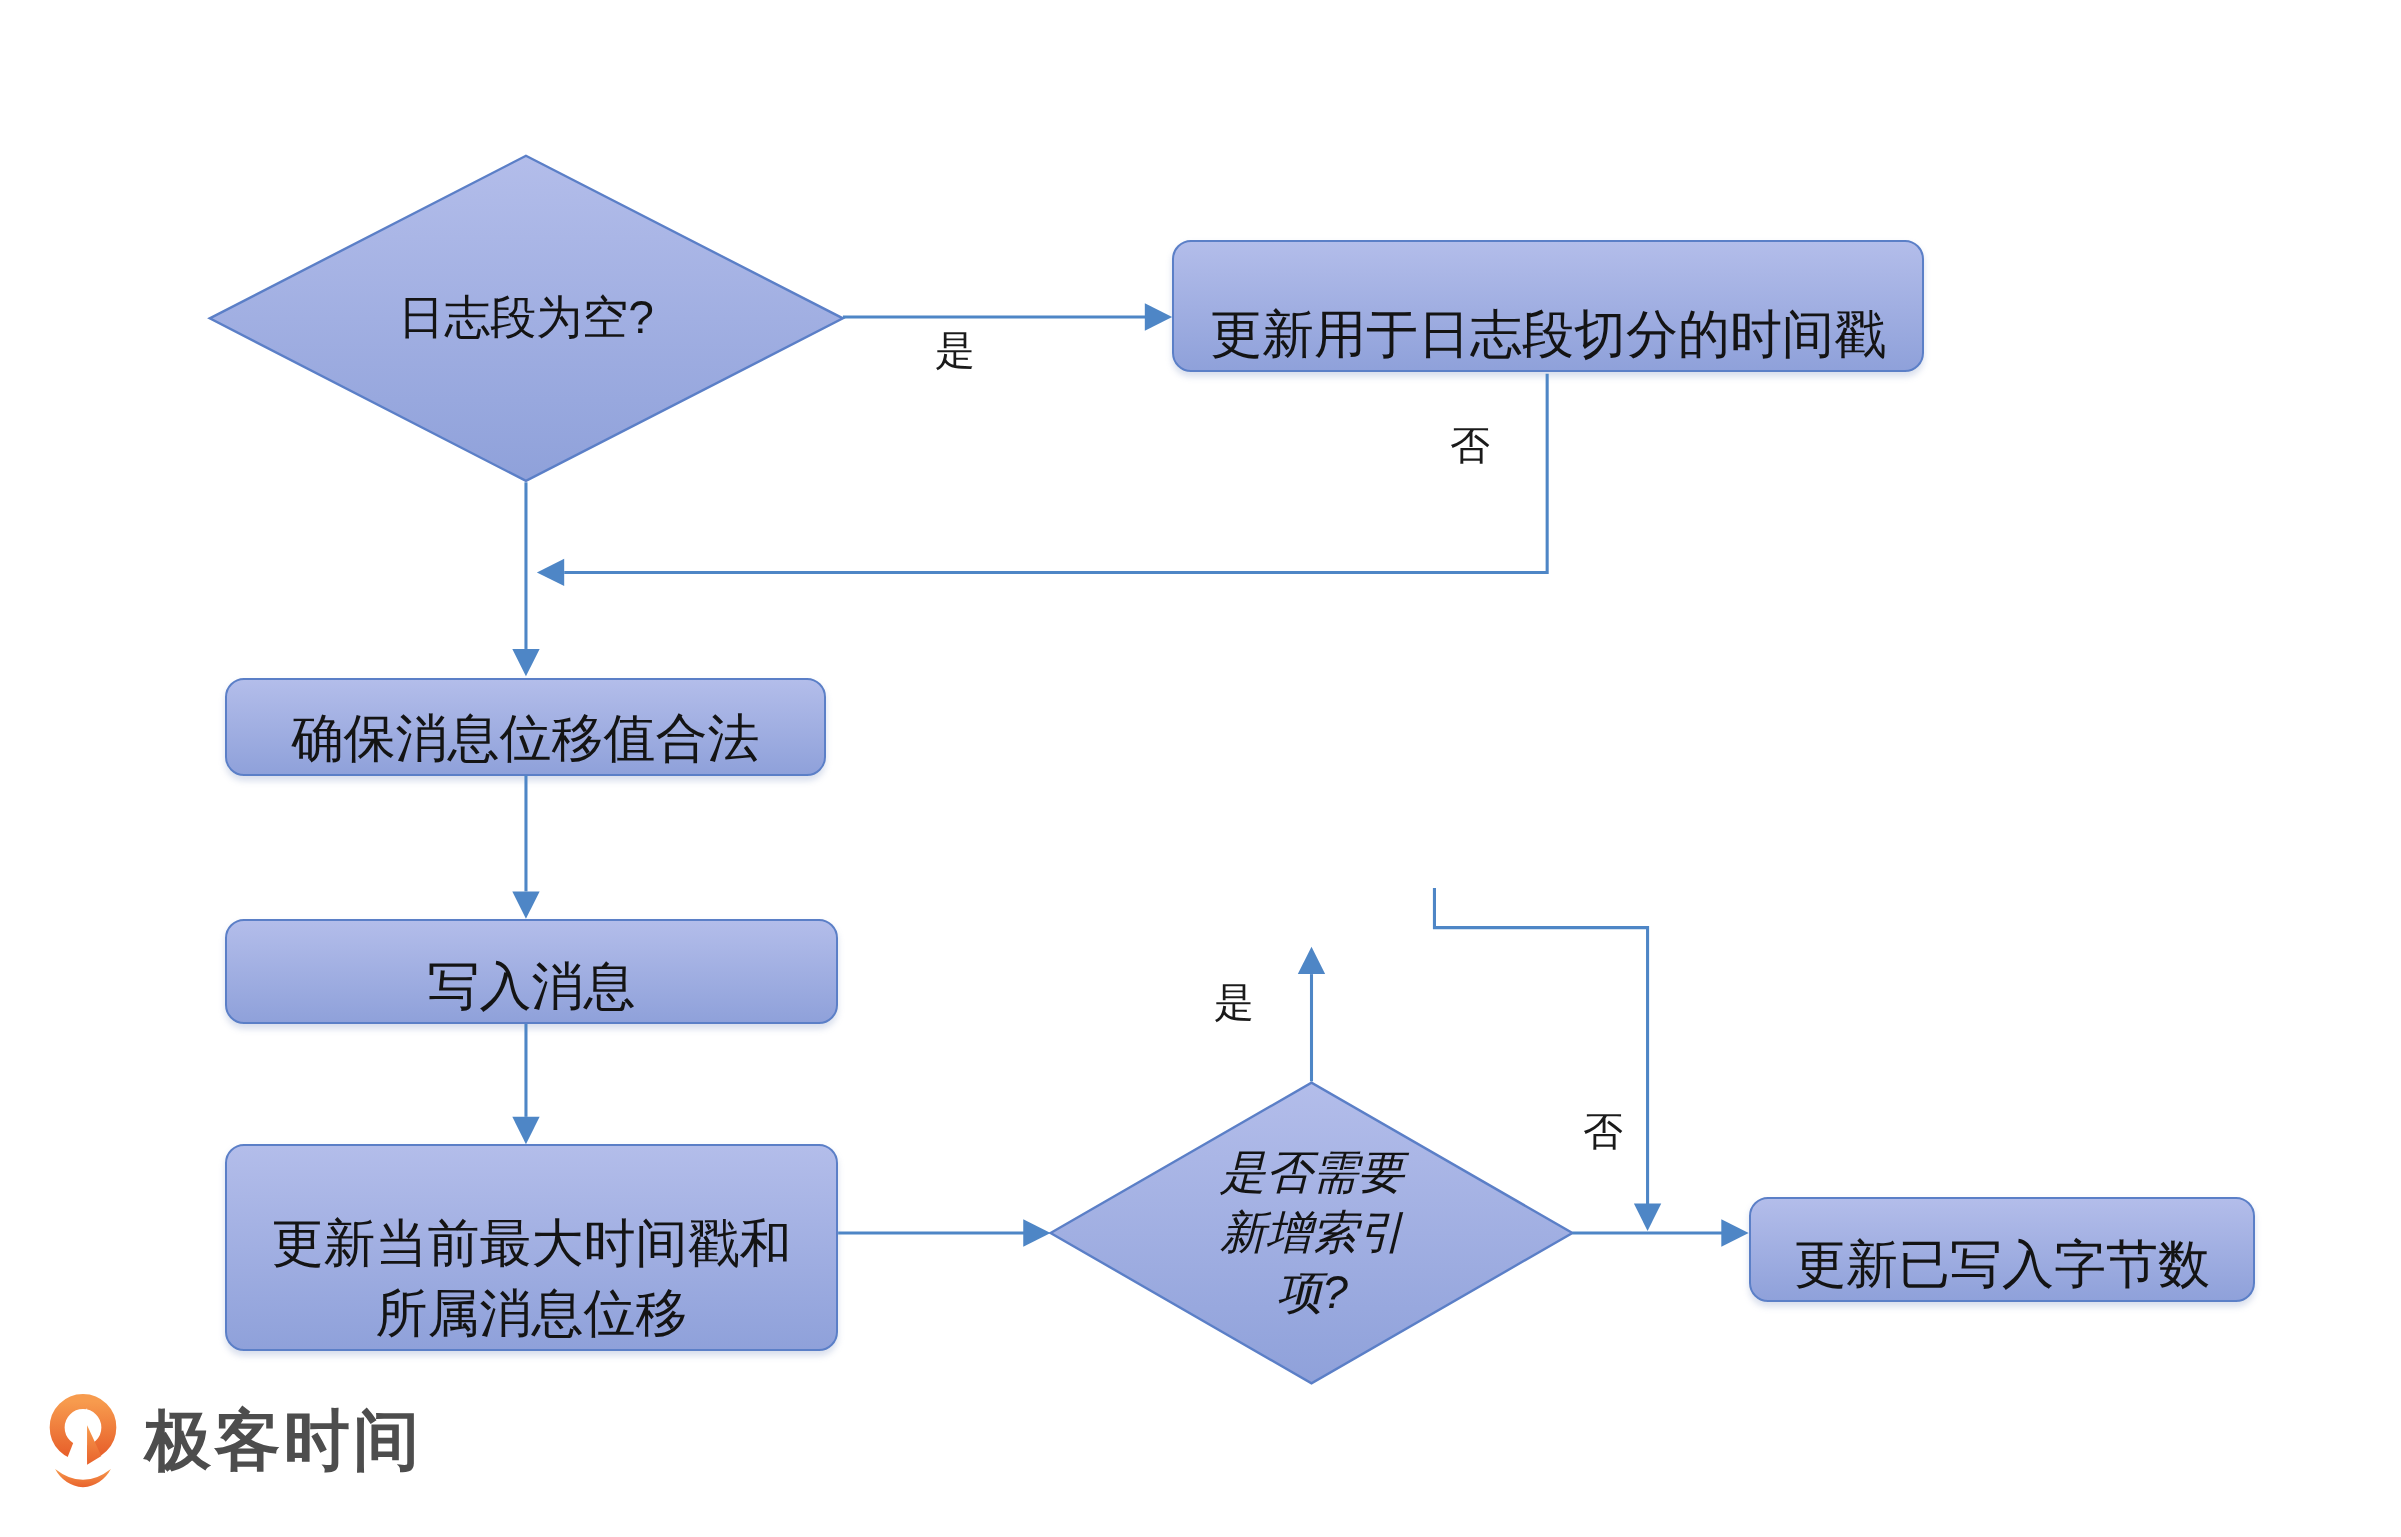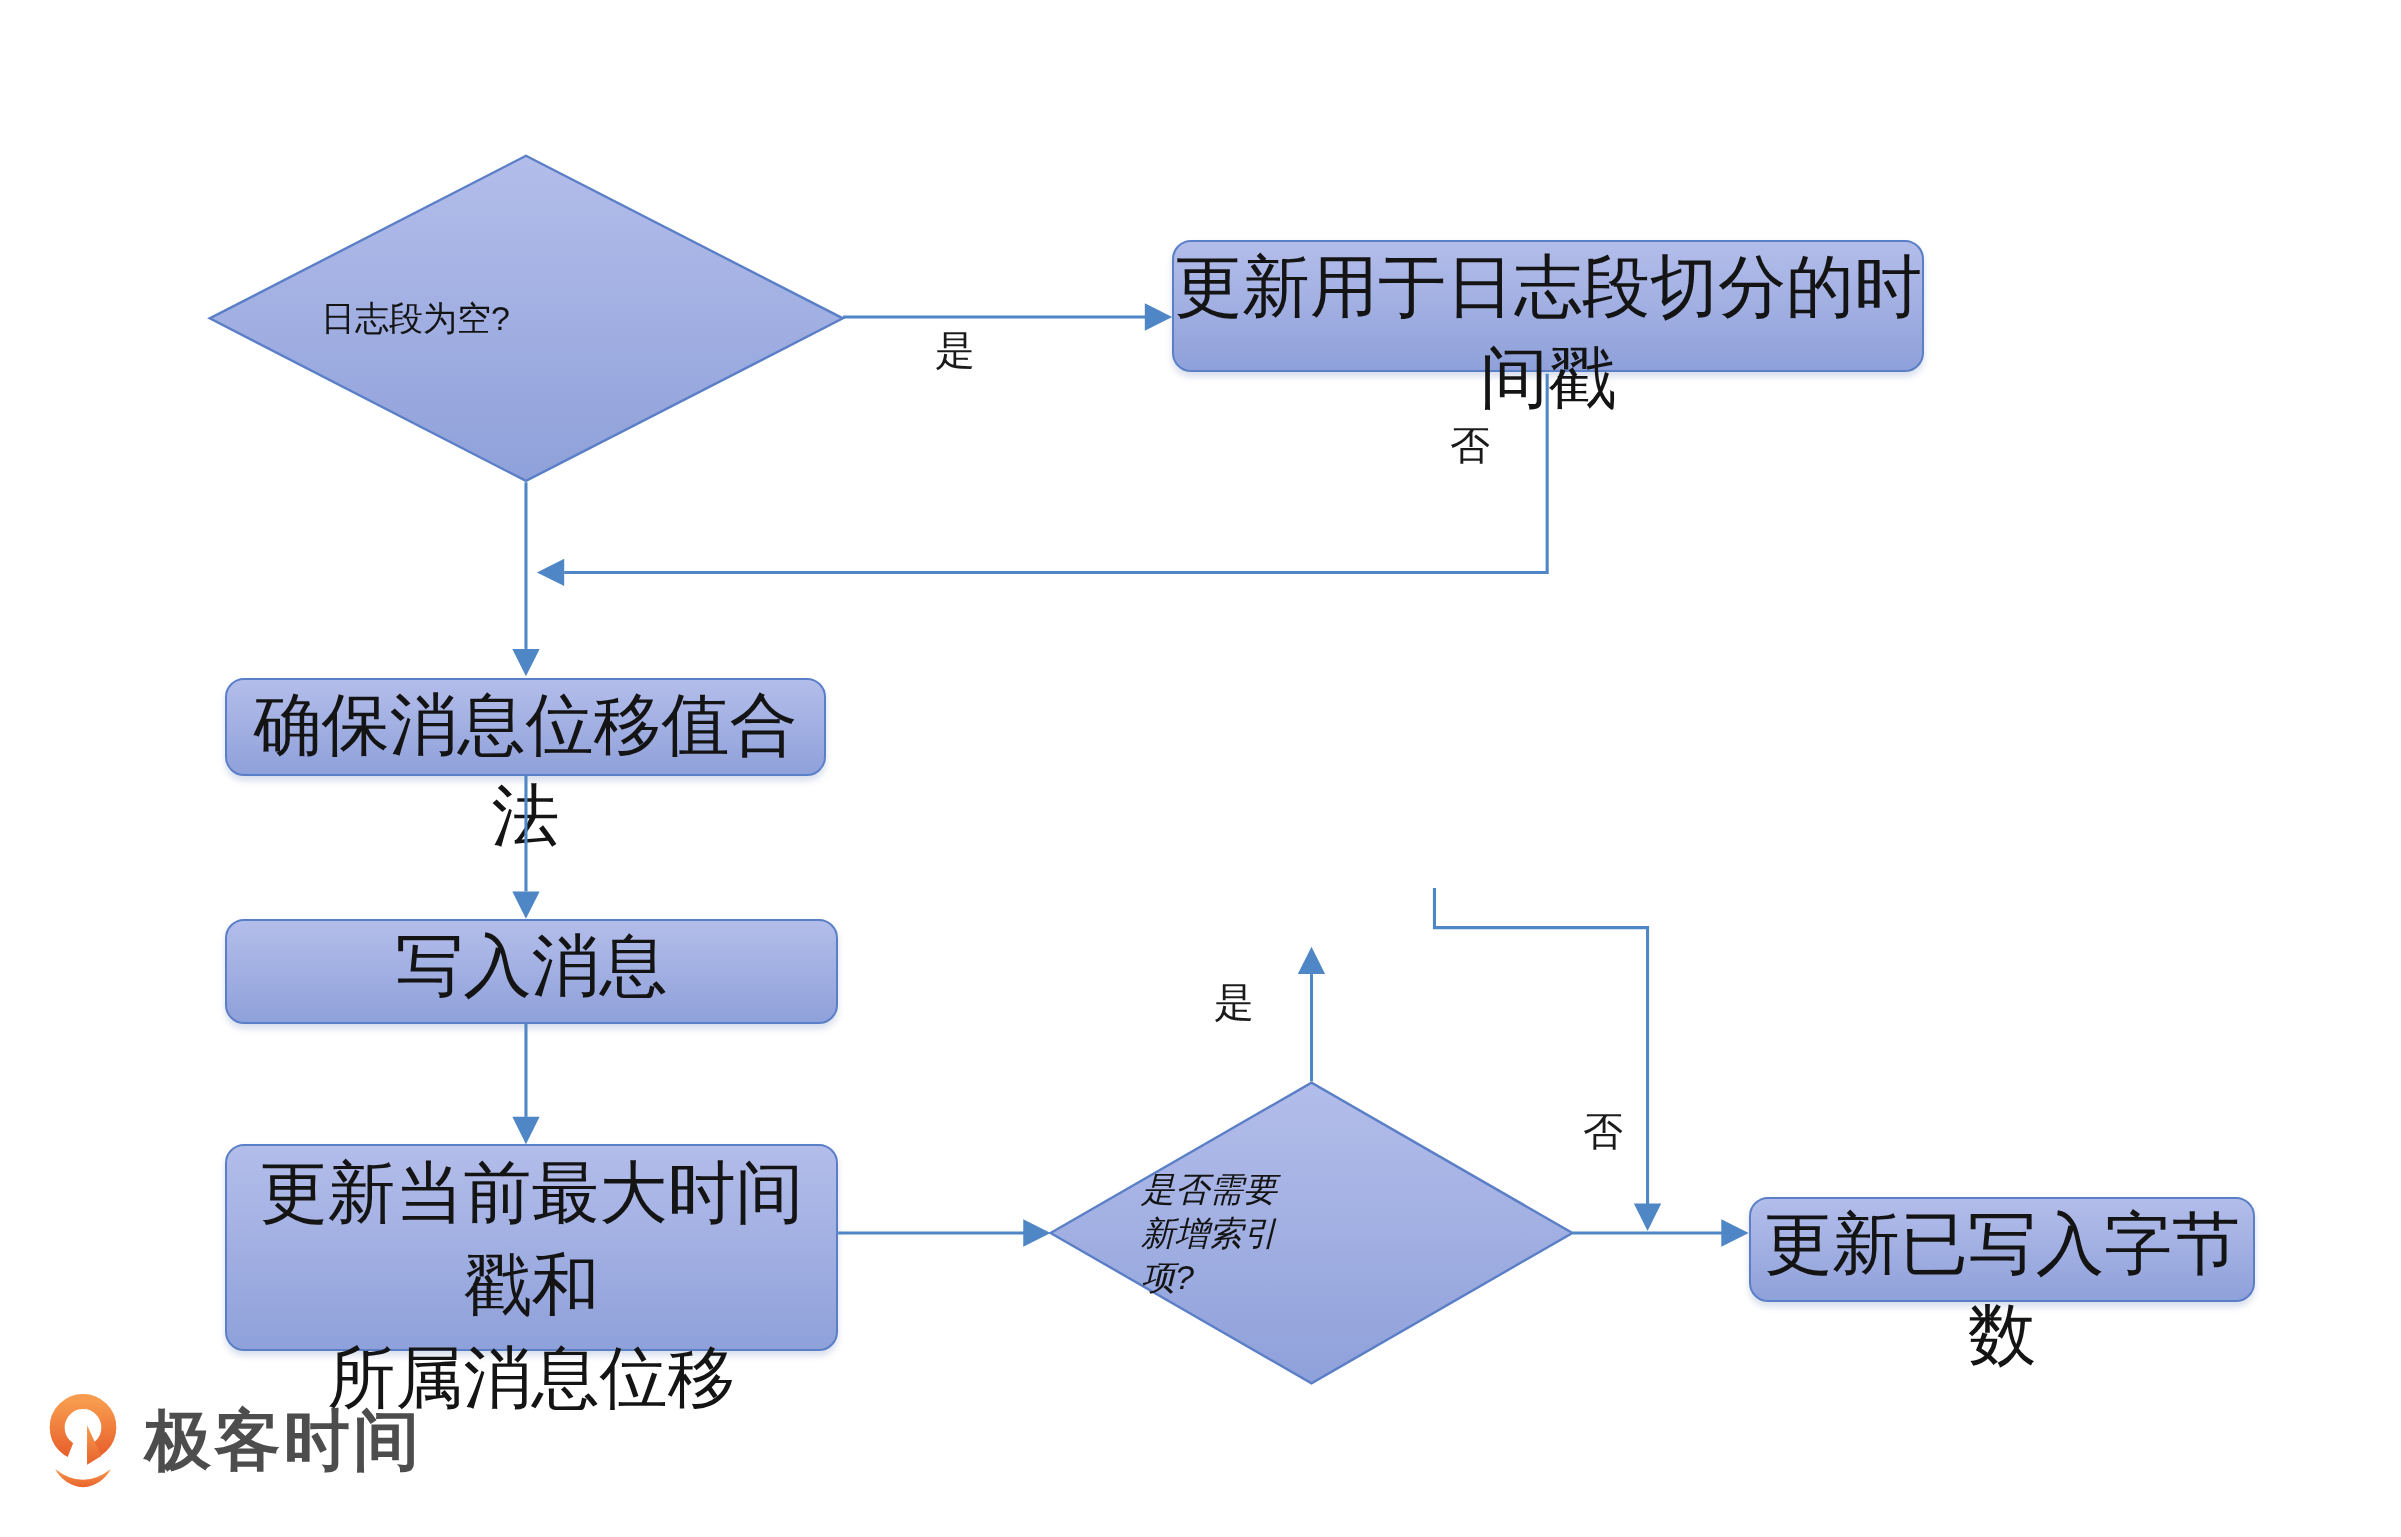--- a/index.html
+++ b/index.html
@@ -14,36 +14,36 @@
     --logo-text-color:#4d4d4d;
   }
   html,body{margin:0;padding:0;background:#ffffff;}
   body{font-family:"Liberation Sans","DejaVu Sans",sans-serif;}
   .canvas{position:relative;width:2401px;height:1537px;background:#ffffff;overflow:hidden;}
   .layer{position:absolute;left:0;top:0;width:2401px;height:1537px;pointer-events:none;}
   .z1{z-index:1}.z4{z-index:4}
 
   .node{
     position:absolute;
-    display:flex;align-items:flex-start;justify-content:center;
+    display:flex;align-items:flex-end;justify-content:center;
     background:linear-gradient(180deg,var(--shape-fill-top) 0%,var(--shape-fill-bottom) 100%);
     border:2.7px solid var(--shape-border);
     border-radius:19px;
     color:var(--text);
-    font-size:68px;
+    font-size:52px;
     text-align:center;
     box-shadow:0 4.1px 6.8px rgba(120,140,190,.28);
     box-sizing:border-box;
     z-index:2;
   }
   .node .multiline{line-height:1.36;}
 
   .diamond-text{
-    position:absolute;display:flex;flex-direction:column;align-items:flex-start;justify-content:center;
-    color:var(--text);text-align:center;z-index:3;font-size:34px;line-height:1.3;
+    position:absolute;display:flex;flex-direction:column;align-items:center;justify-content:center;
+    color:var(--text);text-align:center;z-index:3;font-size:46px;line-height:1.3;
   }
   .edge-label{
     position:absolute;transform:translate(-50%,-50%);
     color:var(--label-text);font-size:40px;z-index:3;white-space:nowrap;
   }
   .shape{stroke:var(--shape-border);stroke-width:3.5;}
   .cline{stroke:var(--connector);stroke-width:4.5;fill:none;}
   .ahead{fill:var(--connector);stroke:none;}
 
   .logo{position:absolute;left:44px;top:1390px;display:flex;align-items:center;z-index:2;}

